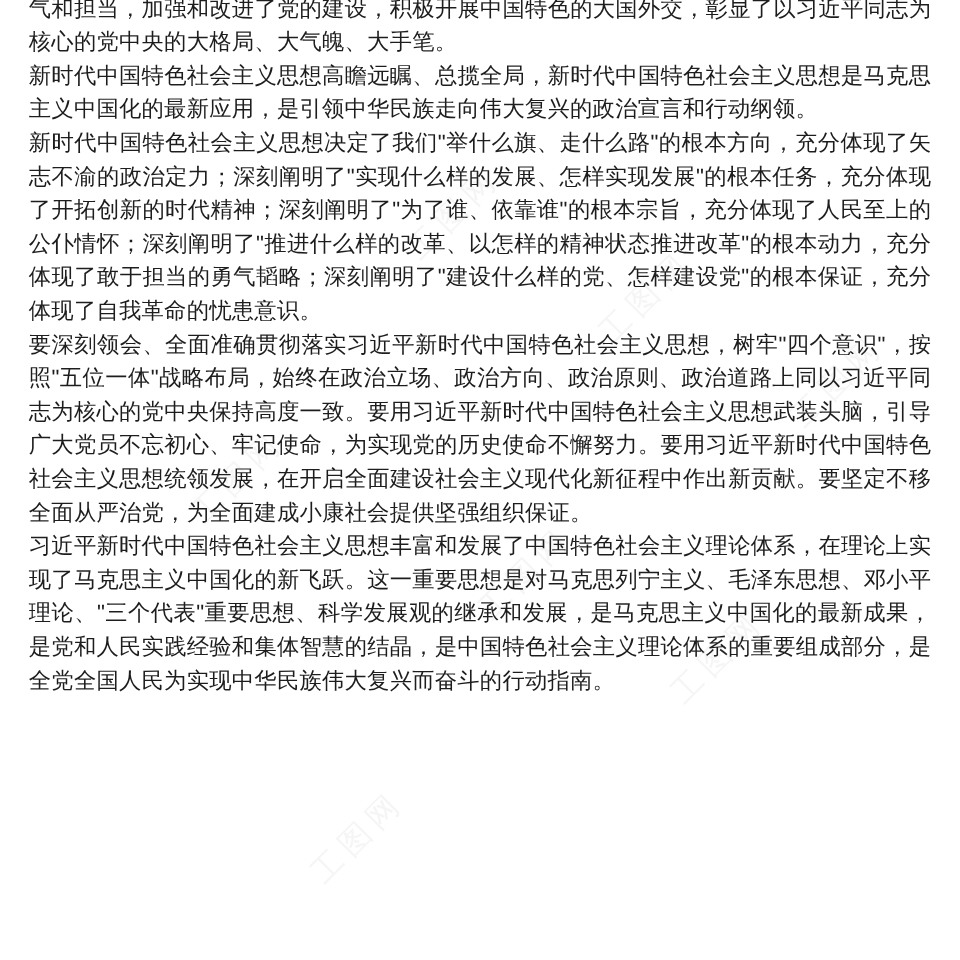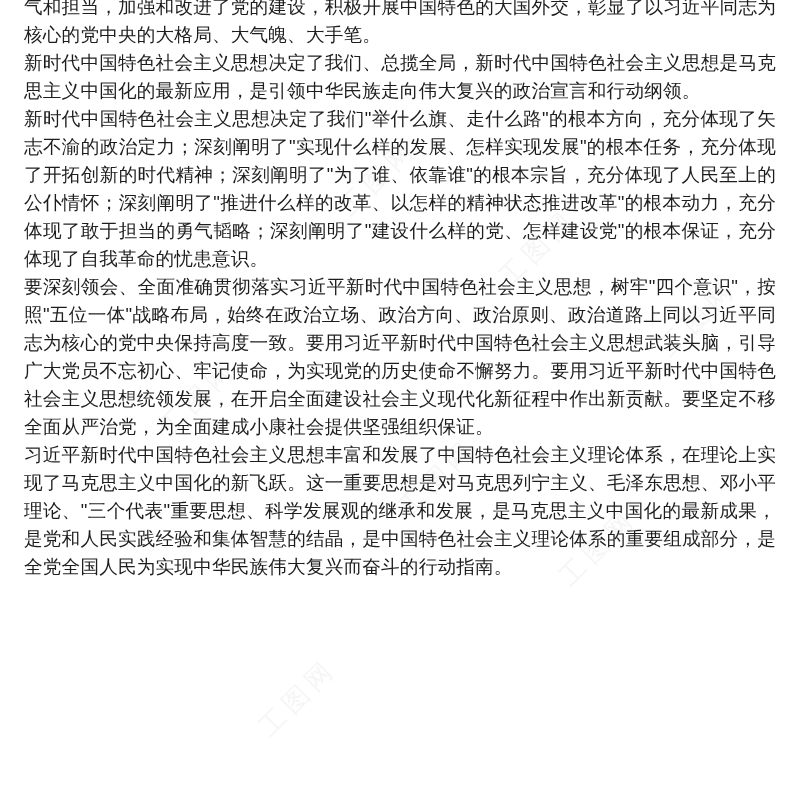--- a/index.html
+++ b/index.html
@@ -60,19 +60,19 @@
     <span class="watermark" style="left:490px; top:230px;">工图网</span>
     <span class="watermark" style="left:650px; top:300px;">工图网</span>
     <span class="watermark" style="left:390px; top:460px;">工图网</span>
     <span class="watermark" style="left:550px; top:530px;">工图网</span>
     <span class="watermark" style="left:150px; top:380px;">工图网</span>
     <span class="watermark" style="left:250px; top:680px;">工图网</span>
   </div>
 
   <div class="content">
     <p>气和担当，加强和改进了党的建设，积极开展中国特色的大国外交，彰显了以习近平同志为核心的党中央的大格局、大气魄、大手笔。</p>
-    <p>新时代中国特色社会主义思想决定了我们、总揽全局，新时代中国特色社会主义思想是马克思主义中国化的最新应用，是引领中华民族走向伟大复兴的政治宣言和行动纲领。</p>
+    <p>新时代中国特色社会主义思想高瞻远瞩、总揽全局，新时代中国特色社会主义思想是马克思主义中国化的最新应用，是引领中华民族走向伟大复兴的政治宣言和行动纲领。</p>
     <p>新时代中国特色社会主义思想决定了我们"举什么旗、走什么路"的根本方向，充分体现了矢志不渝的政治定力；深刻阐明了"实现什么样的发展、怎样实现发展"的根本任务，充分体现了开拓创新的时代精神；深刻阐明了"为了谁、依靠谁"的根本宗旨，充分体现了人民至上的公仆情怀；深刻阐明了"推进什么样的改革、以怎样的精神状态推进改革"的根本动力，充分体现了敢于担当的勇气韬略；深刻阐明了"建设什么样的党、怎样建设党"的根本保证，充分体现了自我革命的忧患意识。</p>
     <p>要深刻领会、全面准确贯彻落实习近平新时代中国特色社会主义思想，树牢"四个意识"，按照"五位一体"战略布局，始终在政治立场、政治方向、政治原则、政治道路上同以习近平同志为核心的党中央保持高度一致。要用习近平新时代中国特色社会主义思想武装头脑，引导广大党员不忘初心、牢记使命，为实现党的历史使命不懈努力。要用习近平新时代中国特色社会主义思想统领发展，在开启全面建设社会主义现代化新征程中作出新贡献。要坚定不移全面从严治党，为全面建成小康社会提供坚强组织保证。</p>
     <p>习近平新时代中国特色社会主义思想丰富和发展了中国特色社会主义理论体系，在理论上实现了马克思主义中国化的新飞跃。这一重要思想是对马克思列宁主义、毛泽东思想、邓小平理论、"三个代表"重要思想、科学发展观的继承和发展，是马克思主义中国化的最新成果，是党和人民实践经验和集体智慧的结晶，是中国特色社会主义理论体系的重要组成部分，是全党全国人民为实现中华民族伟大复兴而奋斗的行动指南。</p>
   </div>
 
 </div>
 
 </body></html>

